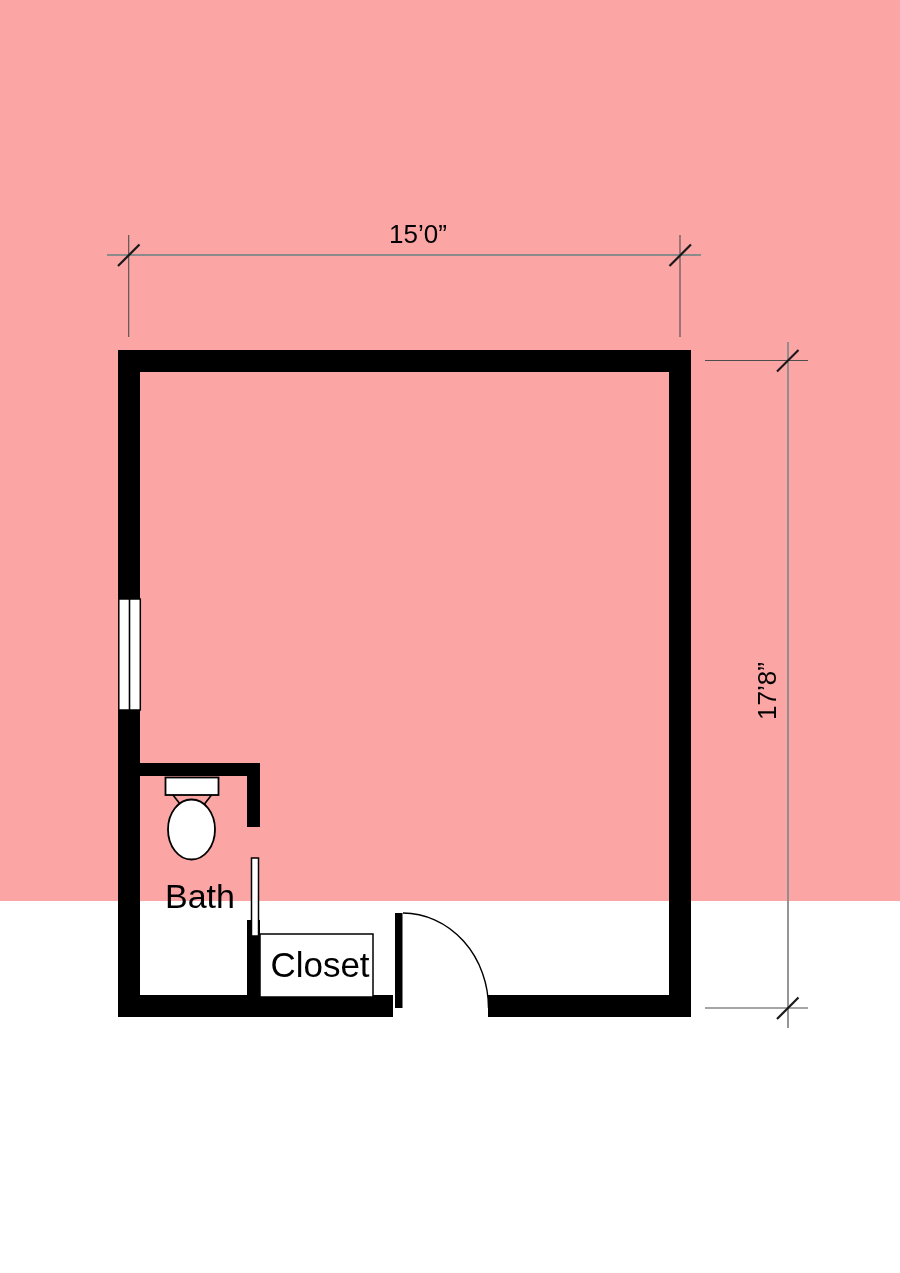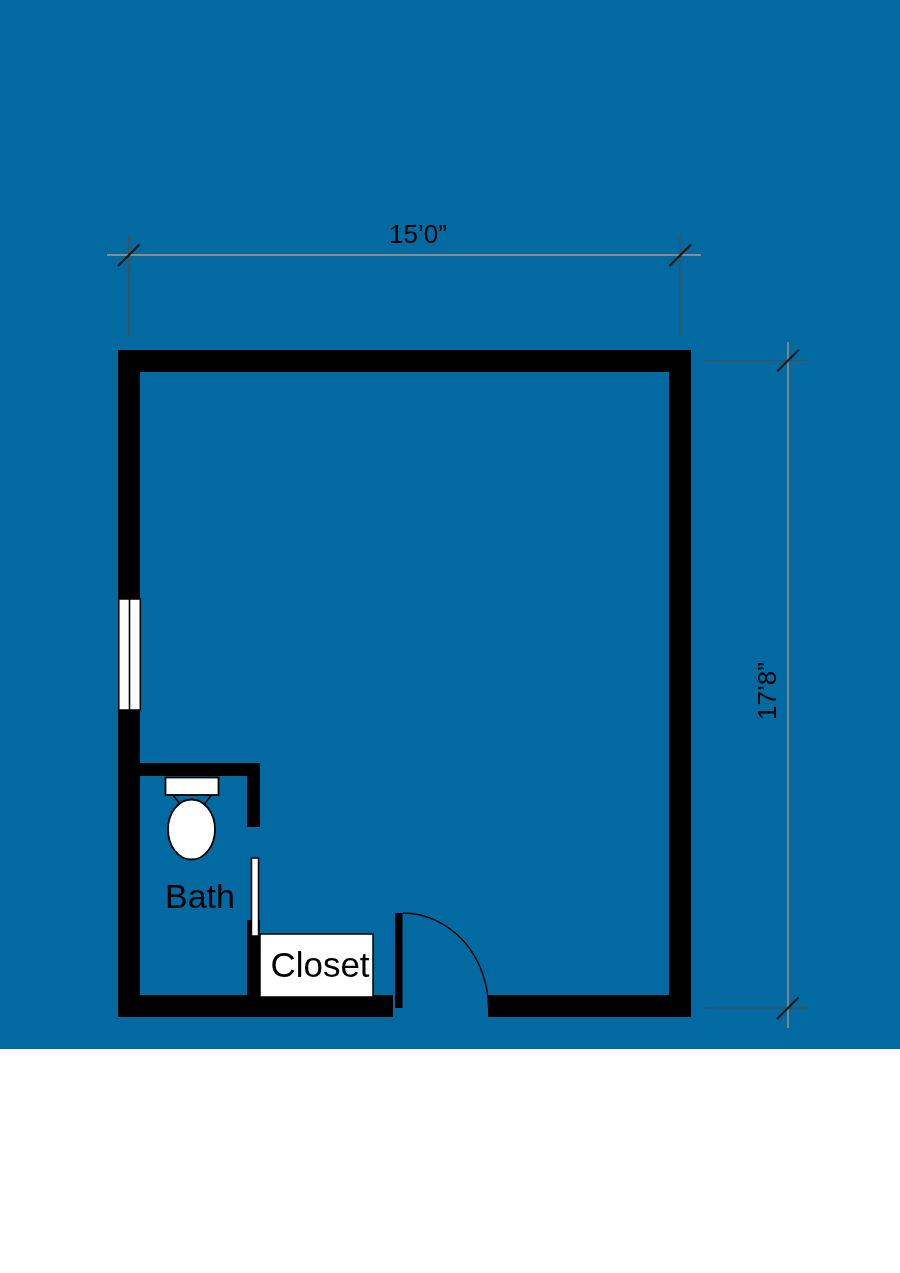--- a/index.html
+++ b/index.html
@@ -6,22 +6,22 @@
     margin: 0;
     padding: 0;
     background: #ffffff;
     width: 900px;
     height: 1273px;
     overflow: hidden;
   }
   .plan-stage {
     position: relative;
     width: 900px;
-    height: 1049px;
-    background: #0369a1;
+    height: 901px;
+    background: #fca5a5;
   }
   svg { display: block; }
   .wall       { fill: #000000; stroke: none; }
   .fixture    { fill: #ffffff; stroke: #000000; stroke-width: 1.8; }
   .fixture-thin { fill: #ffffff; stroke: #000000; stroke-width: 1.5; }
   .thinline   { fill: none; stroke: #000000; stroke-width: 1.6; }
   .arc        { fill: none; stroke: #000000; stroke-width: 1.4; }
   .ext-line   { fill: none; stroke: #4d4d4d; stroke-width: 1.1; }
   .dim-line   { fill: none; stroke: #8a8a8a; stroke-width: 1.8; }
   .tick       { fill: none; stroke: #1a1a1a; stroke-width: 2.2; }

